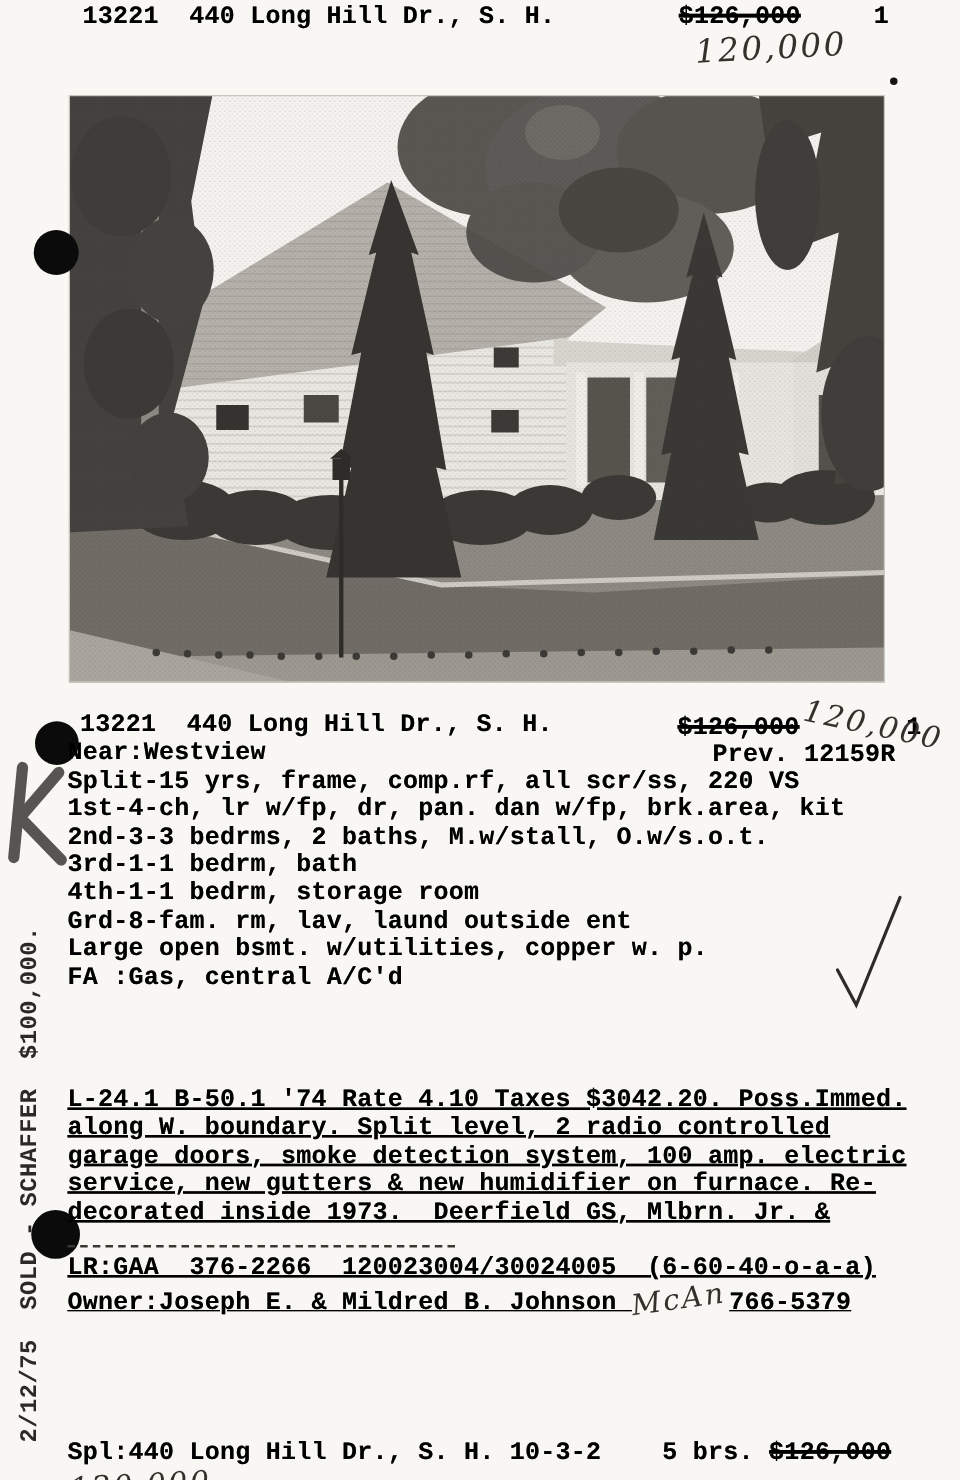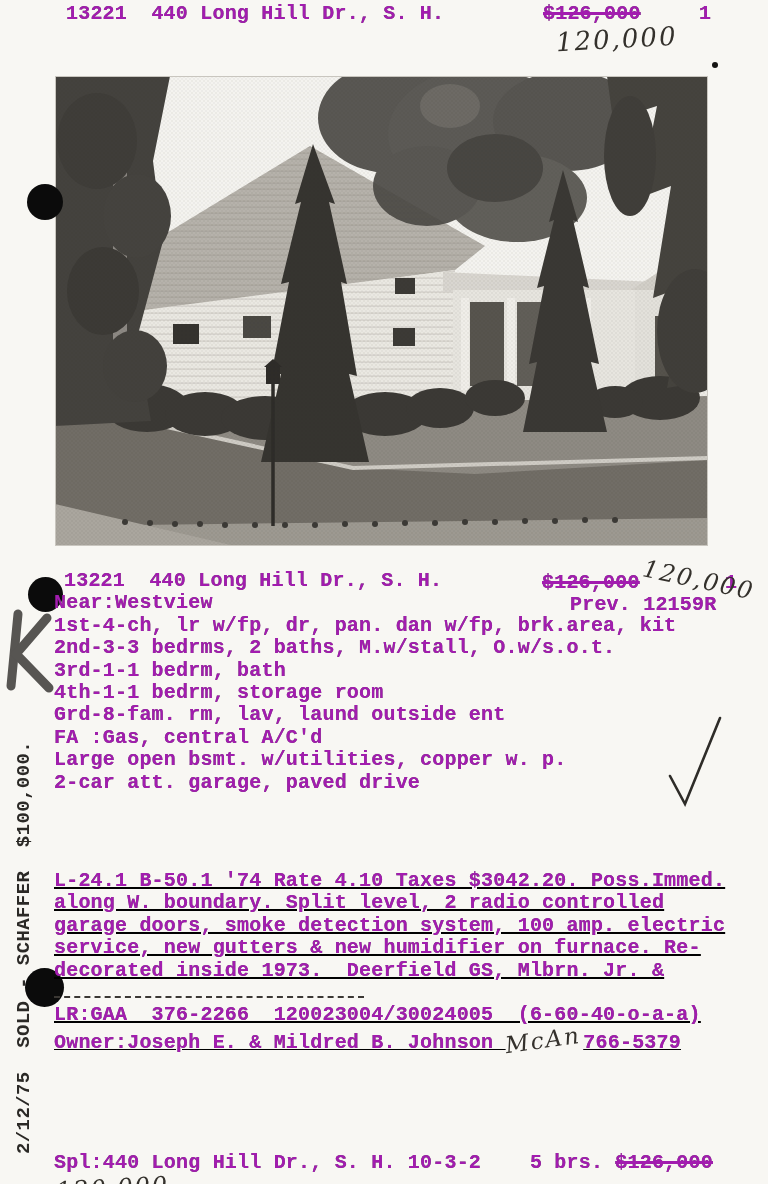--- a/index.html
+++ b/index.html
@@ -3,21 +3,21 @@
 <meta charset="utf-8">
 <style>
   html,body{margin:0;padding:0;}
   body{
     width:768px;height:1184px;position:relative;overflow:hidden;
     background:#f8f7f3;
     font-family:"Liberation Mono",monospace;
   }
   .t{
     font:700 20px/22.4px "Liberation Mono","DejaVu Sans Mono",monospace;
-    color:#a21caf;white-space:pre;letter-spacing:0.2px;
+    color:#000000;white-space:pre;letter-spacing:0.2px;
     text-shadow:0 0 0.5px rgba(33,31,28,.7);
   }
   .abs{position:absolute;}
   .line{height:22.4px;}
   .struck{text-decoration:line-through;text-decoration-thickness:2.5px;}
   .hand{
     font-family:"DejaVu Serif",serif;font-style:italic;font-weight:400;
     color:#34312c;letter-spacing:2px;white-space:pre;
   }
   .punch{background:#0b0b0b;border-radius:50%;position:absolute;}
@@ -170,28 +170,28 @@
   </g>
 </svg>
 
 <div class="vmargin">2/12/75  SOLD - SCHAFFER  $100,000.</div>
 
 <div class="abs" style="left:54px;top:570px;">
   <div class="line">
     <span class="t" style="margin-left:10px;">13221</span><span class="t">  </span><span class="t">440 Long Hill Dr., S. H.</span>
   </div>
   <div class="line t">Near:Westview</div>
+  <div class="line t">Split-15 yrs, frame, comp.rf, all scr/ss, 220 VS</div>
   <div class="line t">1st-4-ch, lr w/fp, dr, pan. dan w/fp, brk.area, kit</div>
   <div class="line t">2nd-3-3 bedrms, 2 baths, M.w/stall, O.w/s.o.t.</div>
   <div class="line t">3rd-1-1 bedrm, bath</div>
   <div class="line t">4th-1-1 bedrm, storage room</div>
   <div class="line t">Grd-8-fam. rm, lav, laund outside ent</div>
+  <div class="line t">Large open bsmt. w/utilities, copper w. p.</div>
   <div class="line t">FA :Gas, central A/C'd</div>
-  <div class="line t">Large open bsmt. w/utilities, copper w. p.</div>
-  <div class="line t">2-car att. garage, paved drive</div>
 </div>
 <div class="abs t struck" style="left:542px;top:572px;">$126,000</div>
 <div class="abs t" style="left:725px;top:572px;">1</div>
 <div class="abs t" style="left:570px;top:594px;">Prev. 12159R</div>
 <div class="abs hand" style="left:642px;top:566px;font-size:24px;transform:rotate(12deg);">120,000</div>
 
 <svg class="abs" style="left:664px;top:712px;" width="62" height="98">
   <path d="M6,64 L21,92 L56,6" stroke="#2e2c28" stroke-width="2.6" fill="none" stroke-linecap="round"></path>
 </svg>
 

